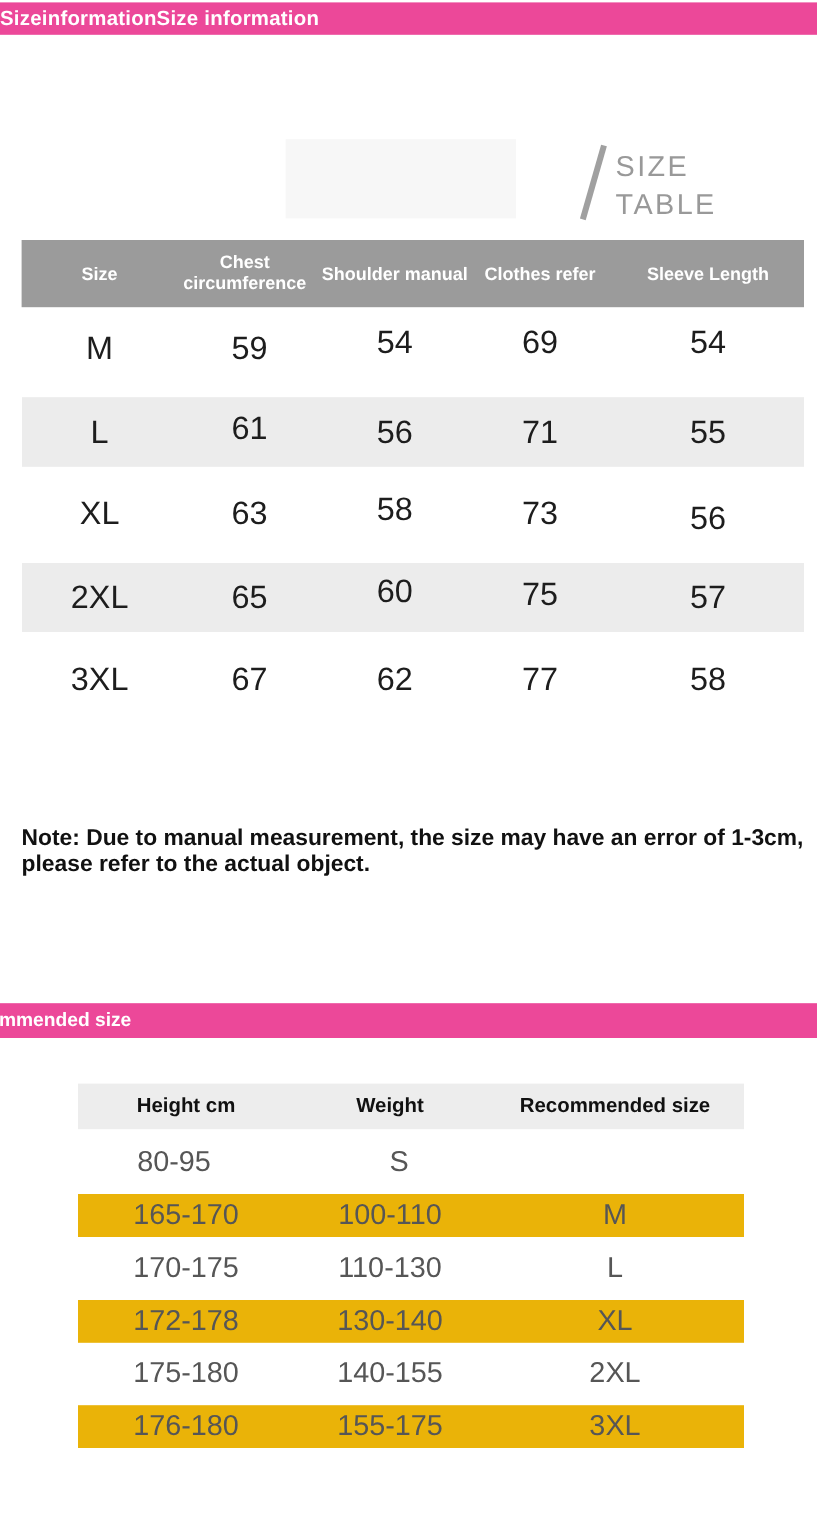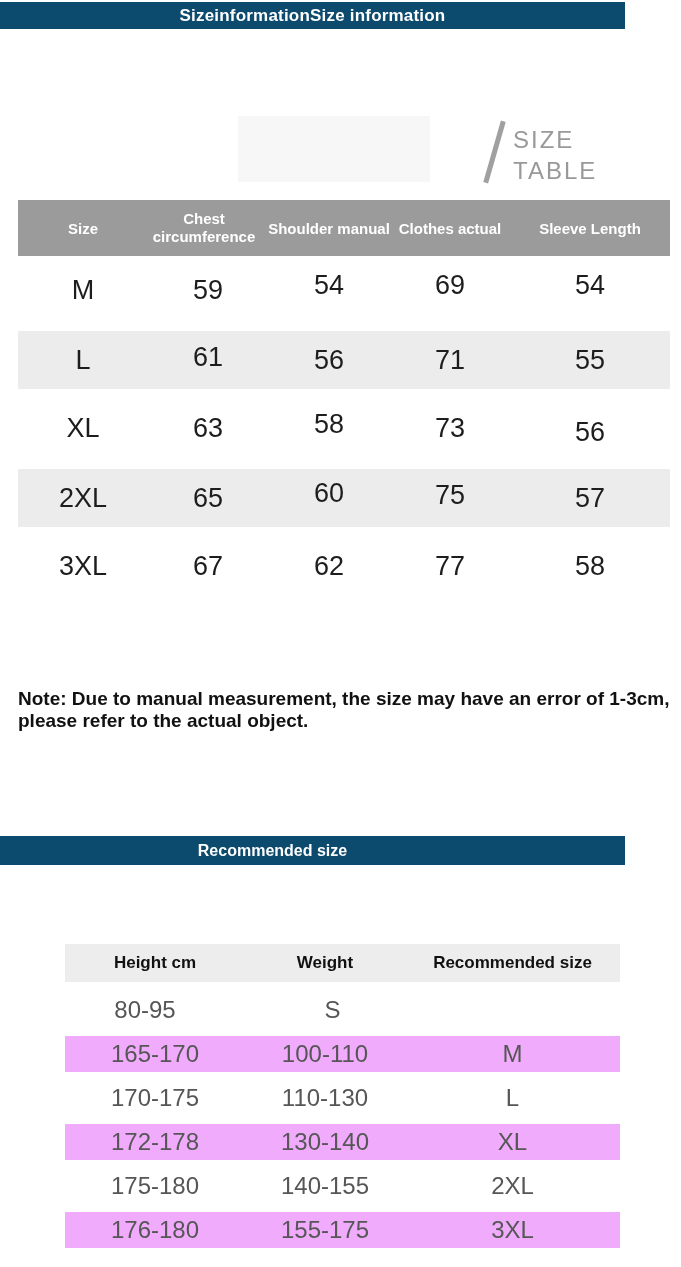--- a/index.html
+++ b/index.html
@@ -3,22 +3,22 @@
 <meta charset="utf-8">
 <style>
   html,body { margin:0; padding:0; background:#ffffff; }
   body { font-family: "Liberation Sans", "DejaVu Sans", sans-serif; }
   .page {
     position: relative; width: 681px; height: 1267px; background:#ffffff;
     overflow: hidden; margin: 0 auto;
   }
   
   .banner {
-    position: absolute; left:0; width:625px; background:#0c4a6e;
-    color:#ffffff; font-weight:bold; display:flex; align-items:center; justify-content:center;
+    position: absolute; left:0; width:681px; background:#ec4899;
+    color:#ffffff; font-weight:bold; display:flex; align-items:center; 
   }
   .banner-top { top:2px; height:27px; font-size:17px; letter-spacing:0.2px; }
   .banner-rec { top:836px; height:29px; font-size:16px; }
   .banner-rec .banner-label { transform: translateX(-40px); }
   
   .title-glow {
     position:absolute; left:238px; top:116px; width:192px; height:66px;
     background:#f7f7f7;
   }
   .size-chart-title {
@@ -54,27 +54,27 @@
   .t1 .row:nth-of-type(4) .cell:nth-child(3) { transform: translateY(-4px); }
   .t1 .row:nth-of-type(4) .cell:nth-child(5) { transform: translateY(4px); }
   .t1 .row:nth-of-type(5) .cell:nth-child(3) { transform: translateY(-5px); }
   .t1 .row:nth-of-type(5) .cell:nth-child(4) { transform: translateY(-3px); }
   
   .note {
     position:absolute; left:18px; top:688px; width:655px;
     font-size:19px; font-weight:bold; color:#111111; line-height:22px;
   }
   
-  .t2 { position:absolute; left:65px; top:944px; width:555px; }
+  .t2 { position:absolute; left:65px; top:903px; width:555px; }
   .t2-header {
     height:38px; background:#ededed; color:#111111; font-weight:bold; font-size:17px;
     display:flex; align-items:center;
   }
   .t2 .row { height:44px; display:flex; align-items:center; font-size:24px; color:#565656; }
-  .t2 .row.stripe { background:#f0abfc; border-top:4px solid #ffffff; border-bottom:4px solid #ffffff; background-clip:padding-box; box-sizing:border-box; }
+  .t2 .row.stripe { background:#eab308; border-top:4px solid #ffffff; border-bottom:4px solid #ffffff; background-clip:padding-box; box-sizing:border-box; }
   .t2 .cell { display:flex; align-items:center; justify-content:center; }
   .d1 { width:180px; } .d2 { width:160px; } .d3 { width:215px; }
   .t2-spacer { height:6px; }
 </style>
 </head>
 <body>
 
 <div class="page">
 
   <div class="banner banner-top">
@@ -88,21 +88,21 @@
     <div>TABLE</div>
   </div>
 
   <div class="t1">
     <div class="t1-header">
       <div class="cell c1">Size</div>
       <div class="cell c2 hc2">
         <span class="wrap">Chest circumference</span>
       </div>
       <div class="cell c3">Shoulder manual</div>
-      <div class="cell c4">Clothes actual</div>
+      <div class="cell c4">Clothes refer</div>
       <div class="cell c5">Sleeve Length</div>
     </div>
     <div class="row">
       <div class="cell c1">M</div>
       <div class="cell c2">59</div>
       <div class="cell c3">54</div>
       <div class="cell c4">69</div>
       <div class="cell c5">54</div>
     </div>
     <div class="row stripe">

